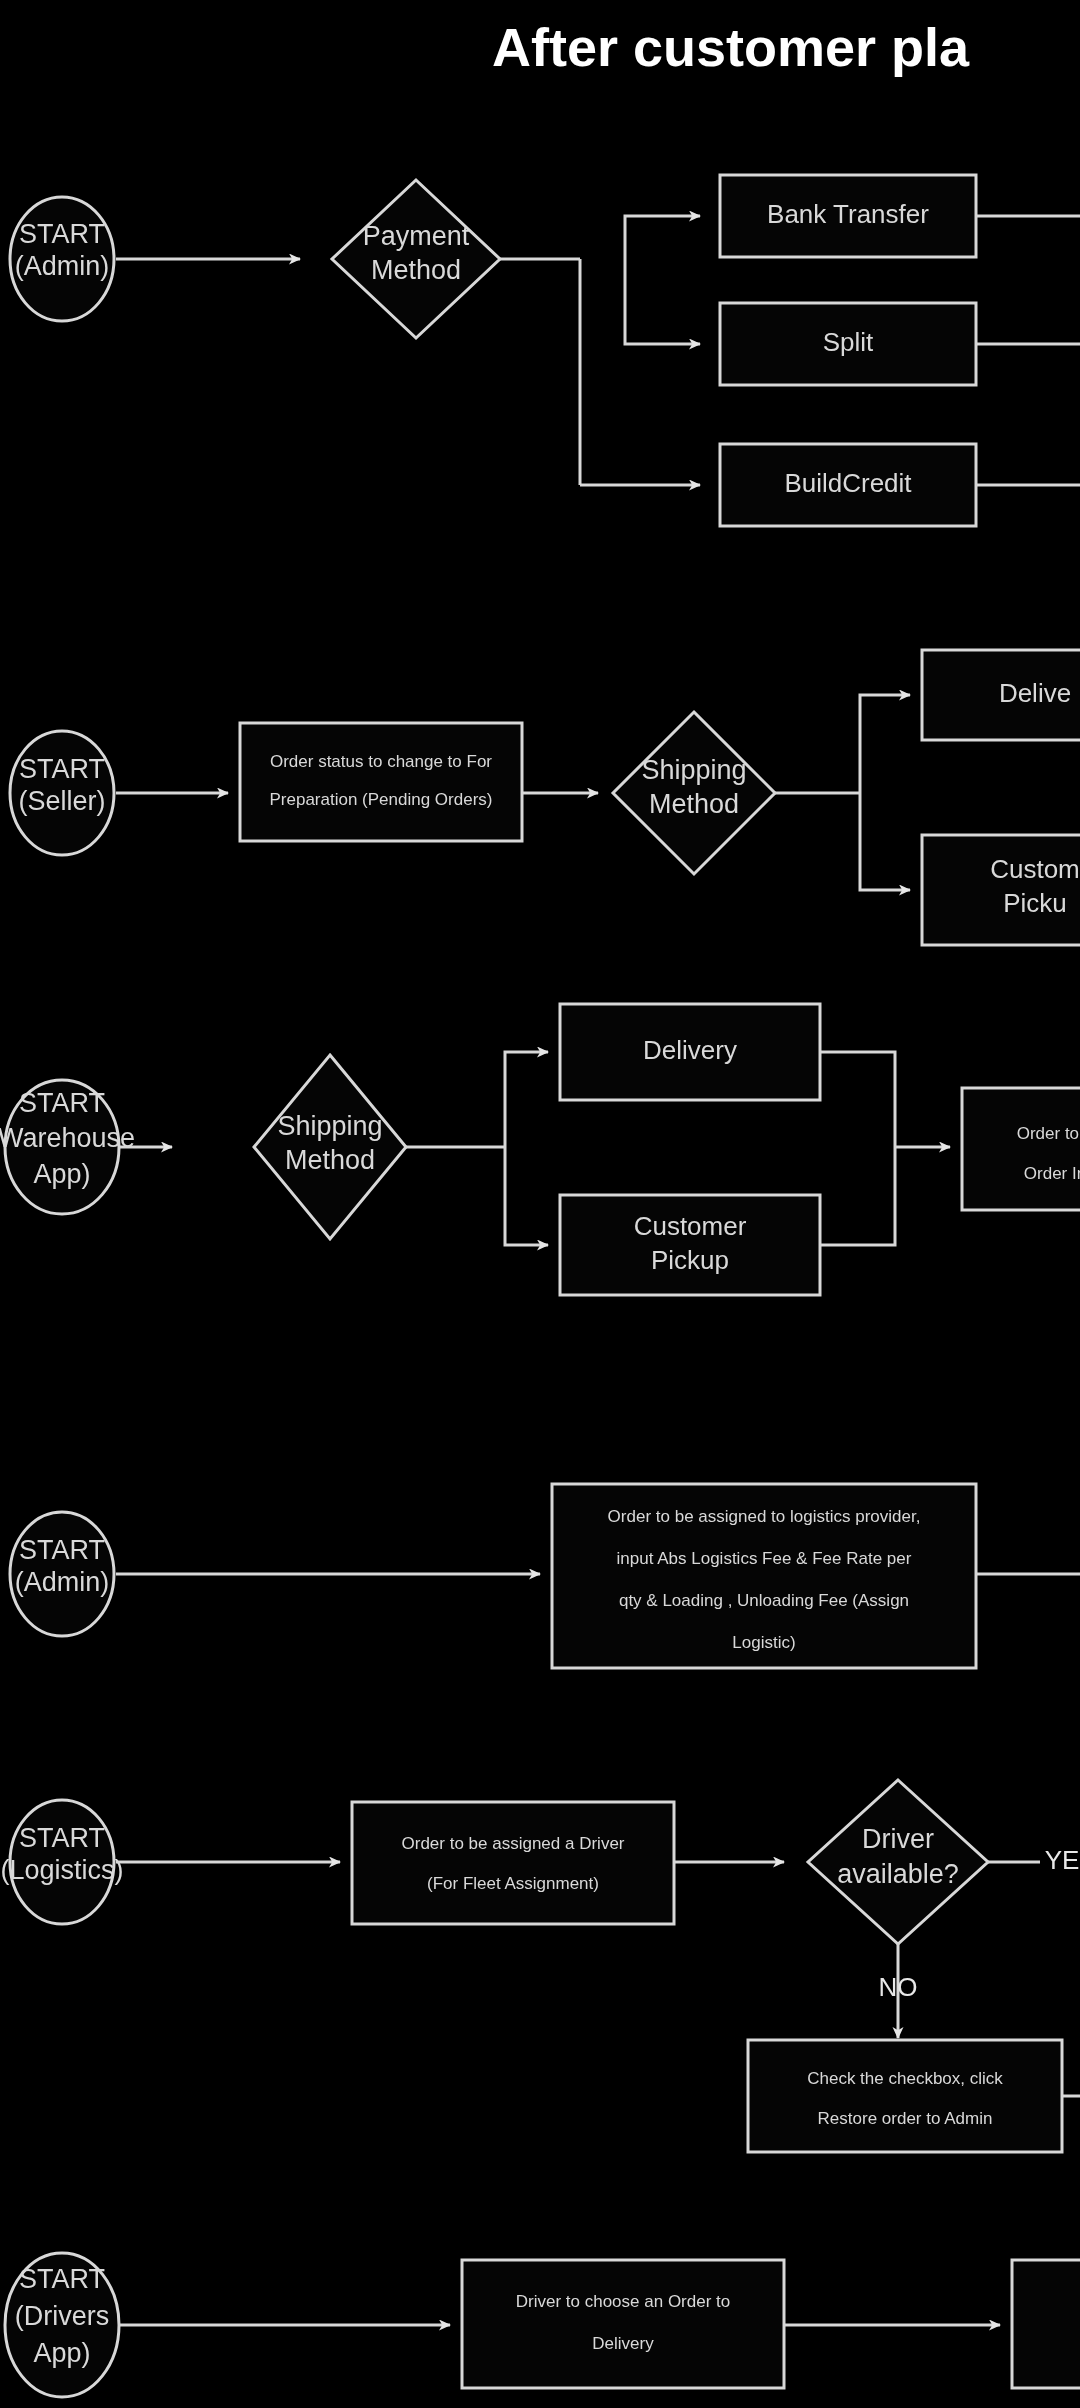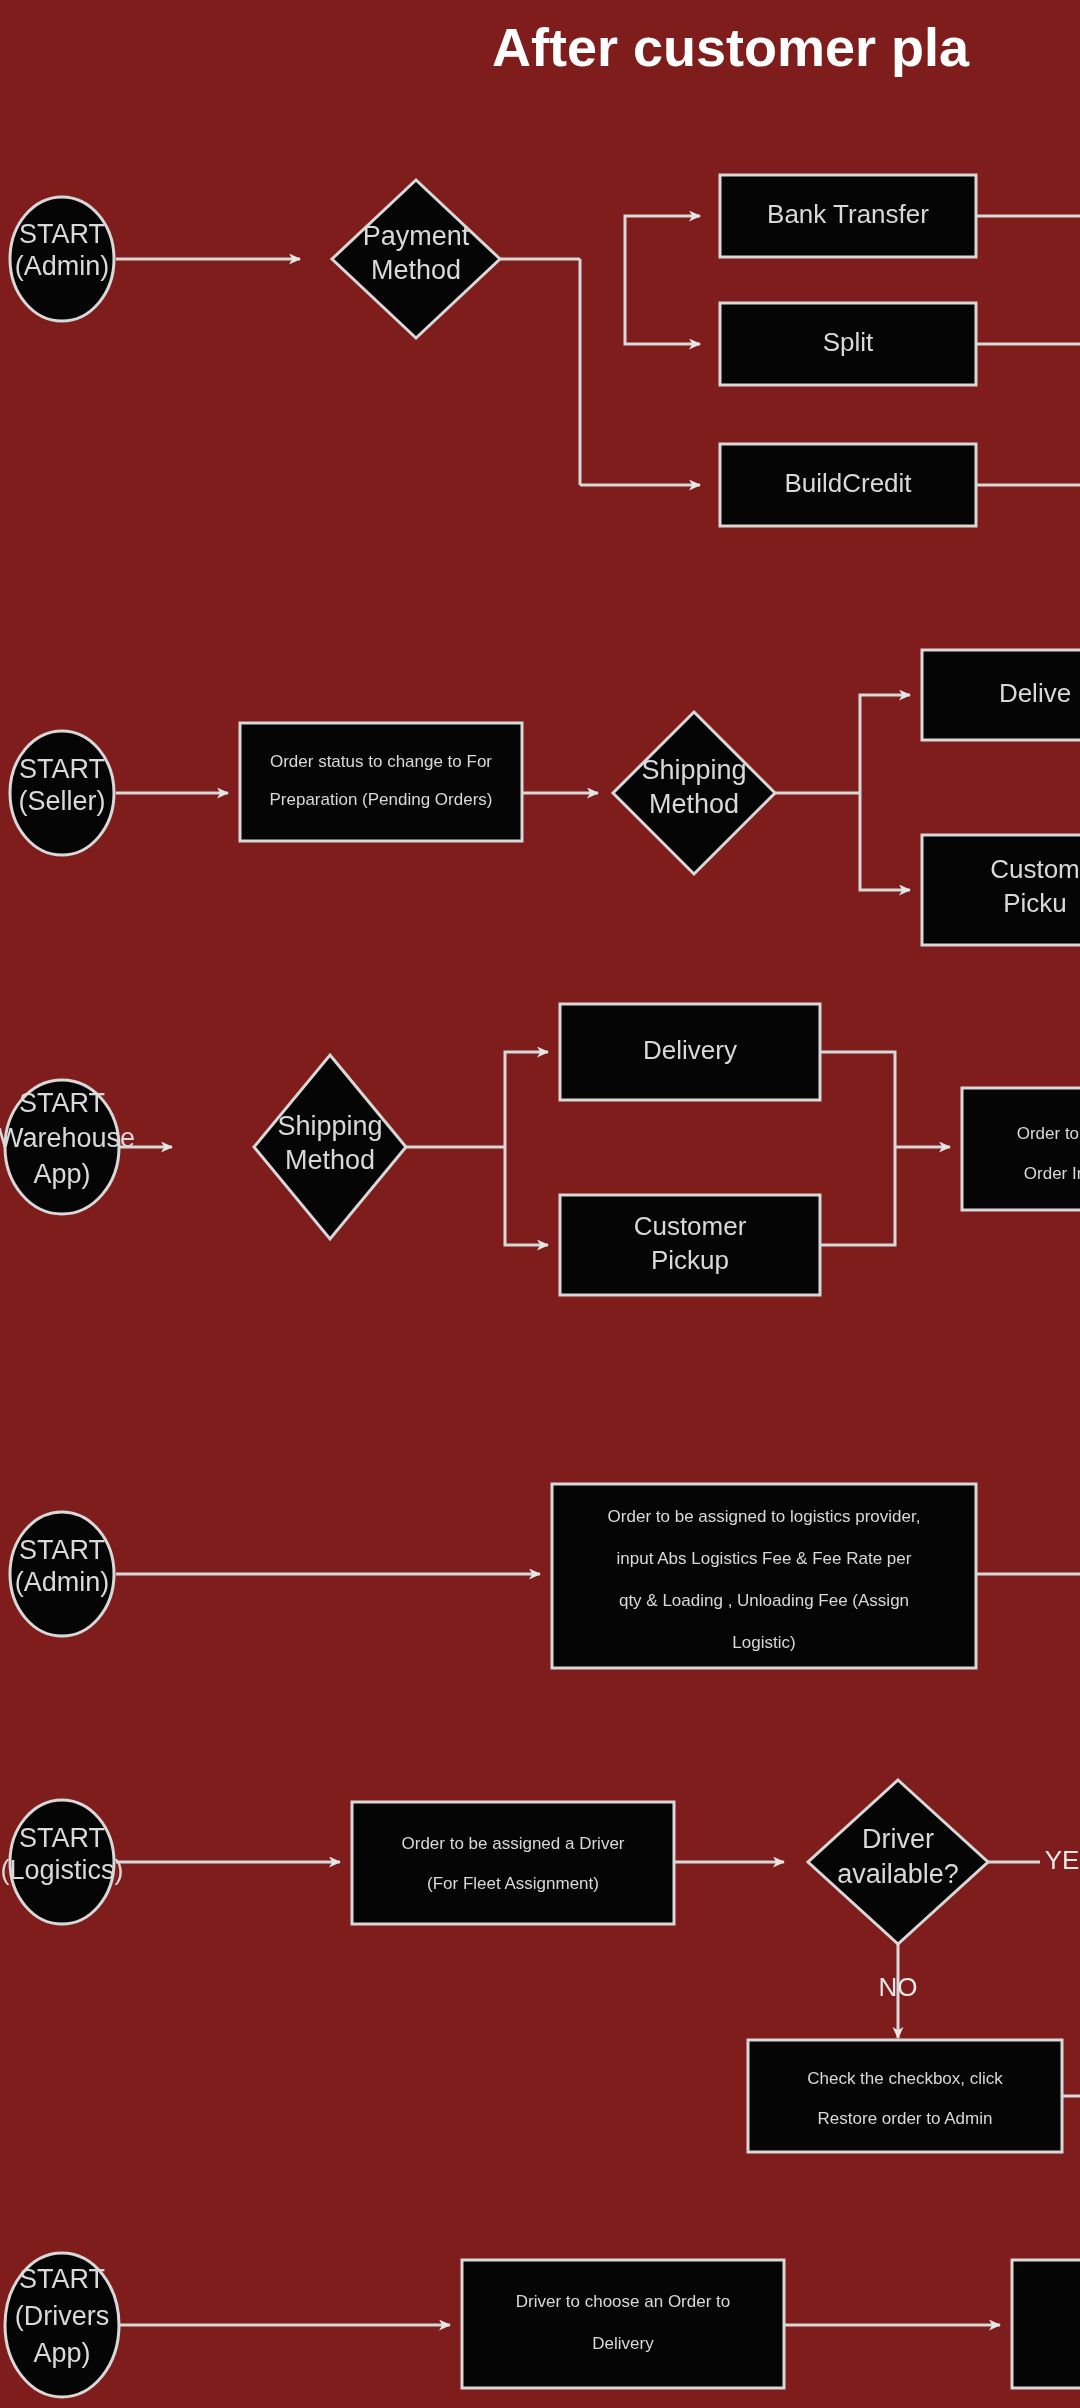--- a/index.html
+++ b/index.html
@@ -4,21 +4,21 @@
 <style>
   html, body {
     margin: 0;
     padding: 0;
     background: #1a1a1a;
   }
   #canvas {
     position: relative;
     width: 1080px;
     height: 2408px;
-    background: #7f1d1d;
+    background: #000000;
     overflow: hidden;
     font-family: "Liberation Sans", sans-serif;
     color: #e8e8e8;
   }
   #diagram-svg {
     position: absolute;
     left: 0;
     top: 0;
     width: 1080px;
     height: 2408px;

